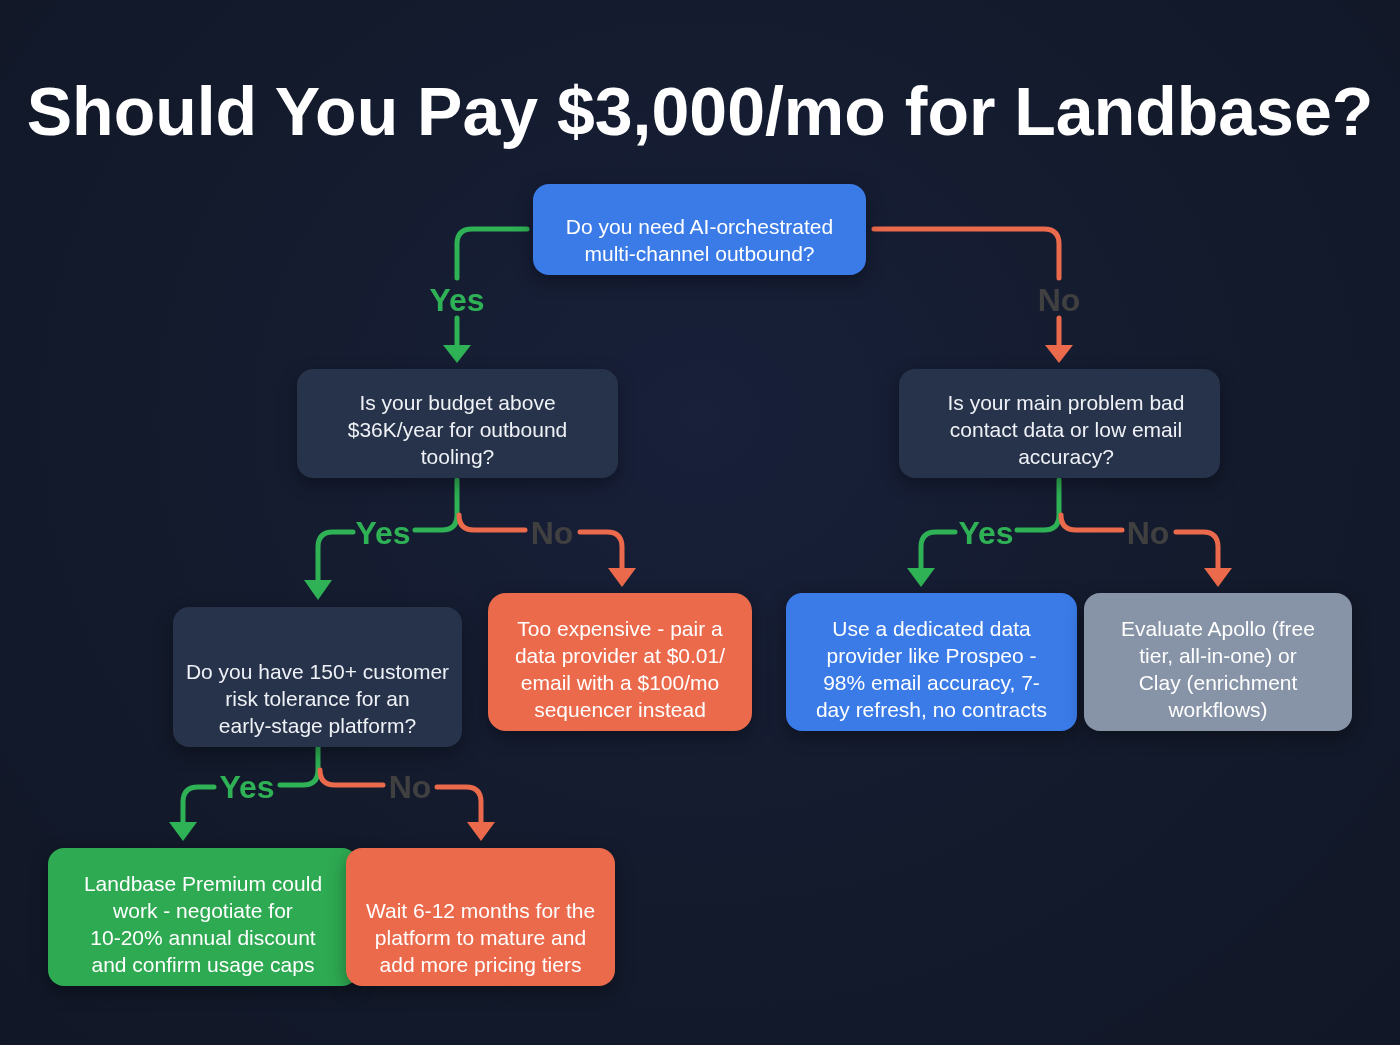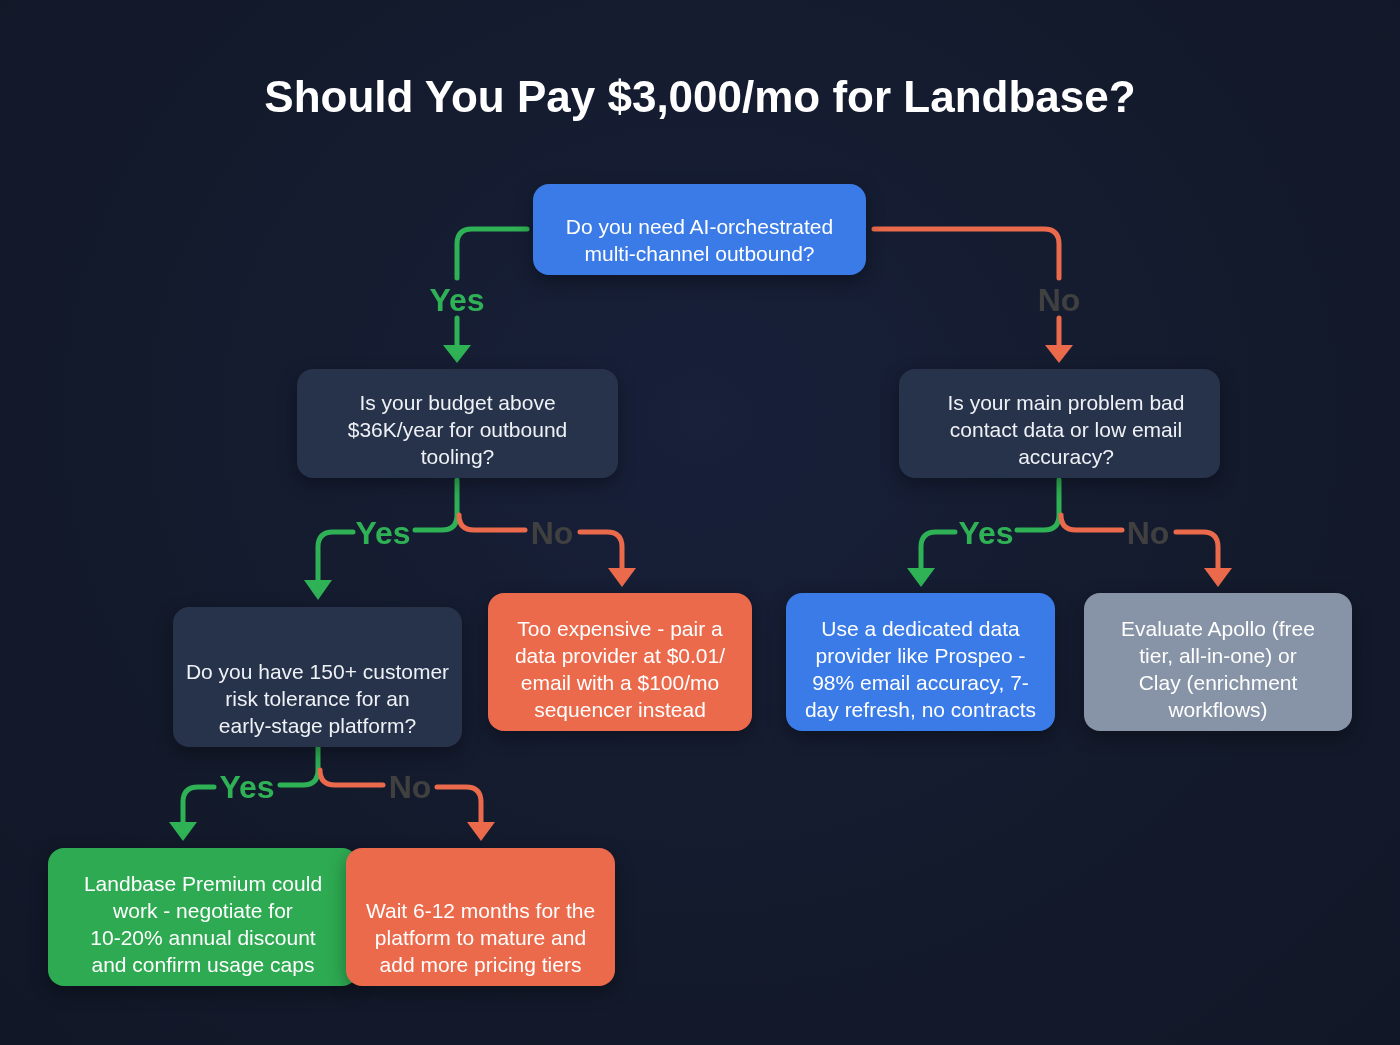--- a/index.html
+++ b/index.html
@@ -6,21 +6,21 @@
     body {
       width: 1400px; height: 1045px; overflow: hidden;
       background: #141a2c;
       background: radial-gradient(ellipse at 50% 40%, #18203a 0%, #131a2b 60%, #111727 100%);
       font-family: "Liberation Sans", "DejaVu Sans", sans-serif;
       position: relative;
     }
     .title {
       position: absolute; left: 0; top: 72px; width: 1400px;
       text-align: center; color: #ffffff;
-      font-size: 44px; font-weight: 700; letter-spacing: 0px;
+      font-size: 68px; font-weight: 700; letter-spacing: 0px;
     }
     svg.connectors { position: absolute; left: 0; top: 0; }
     .node {
       position: absolute; box-sizing: border-box;
       display: flex; align-items: flex-end; justify-content: center;
       text-align: center; color: #ffffff;
       font-size: 21px; line-height: 27px;
       border-radius: 16px; padding: 8px 10px;
       box-shadow: 0 6px 18px rgba(0,0,0,0.35);
     }
@@ -119,28 +119,28 @@
 contact data or low email
 accuracy?</span>
 </div>
 
 <div class="node q-dark" style="left:173px; top:607px; width:289px; height:140px;">
   <span>Do you have 150+ customer
 risk tolerance for an
 early-stage platform?</span>
 </div>
 
-<div class="node o-red" style="left:488px; top:593px; width:264px; height:138px;">
+<div class="node o-red" style="left:488px; top:593px; width:264px; height:138px;border-radius:18px;">
   <span>Too expensive - pair a
 data provider at $0.01/
 email with a $100/mo
 sequencer instead</span>
 </div>
 
-<div class="node o-blue" style="left:786px; top:593px; width:269px; height:138px;">
+<div class="node o-blue" style="left:786px; top:593px; width:291px; height:138px;">
   <span>Use a dedicated data
 provider like Prospeo -
 98% email accuracy, 7-
 day refresh, no contracts</span>
 </div>
 
 <div class="node o-gray" style="left:1084px; top:593px; width:268px; height:138px;">
   <span>Evaluate Apollo (free
 tier, all-in-one) or
 Clay (enrichment

